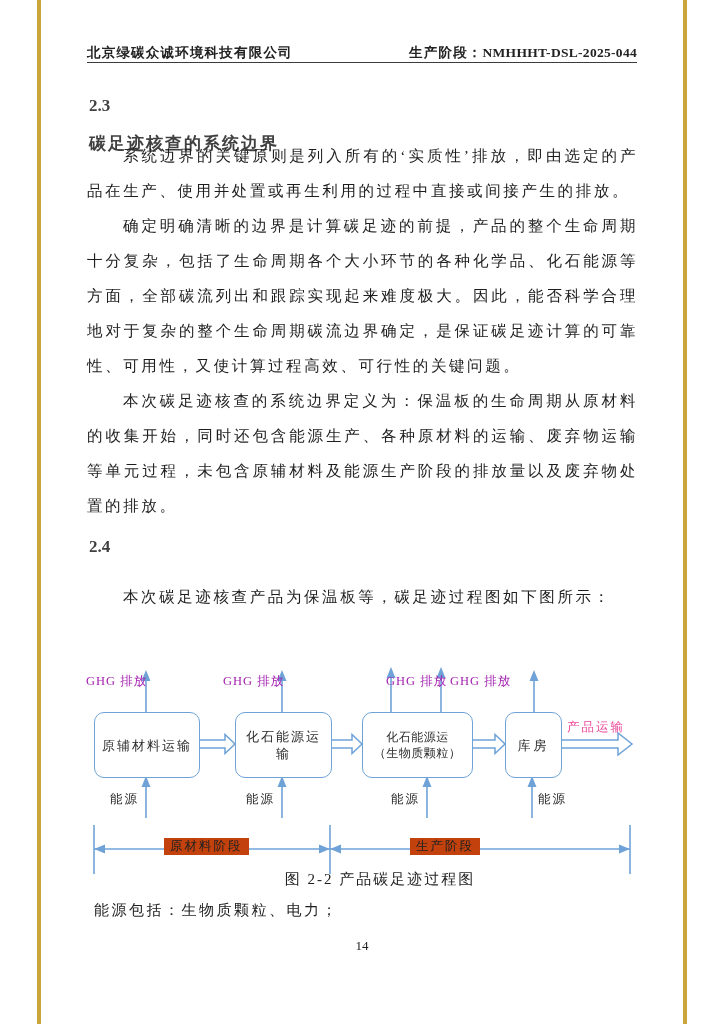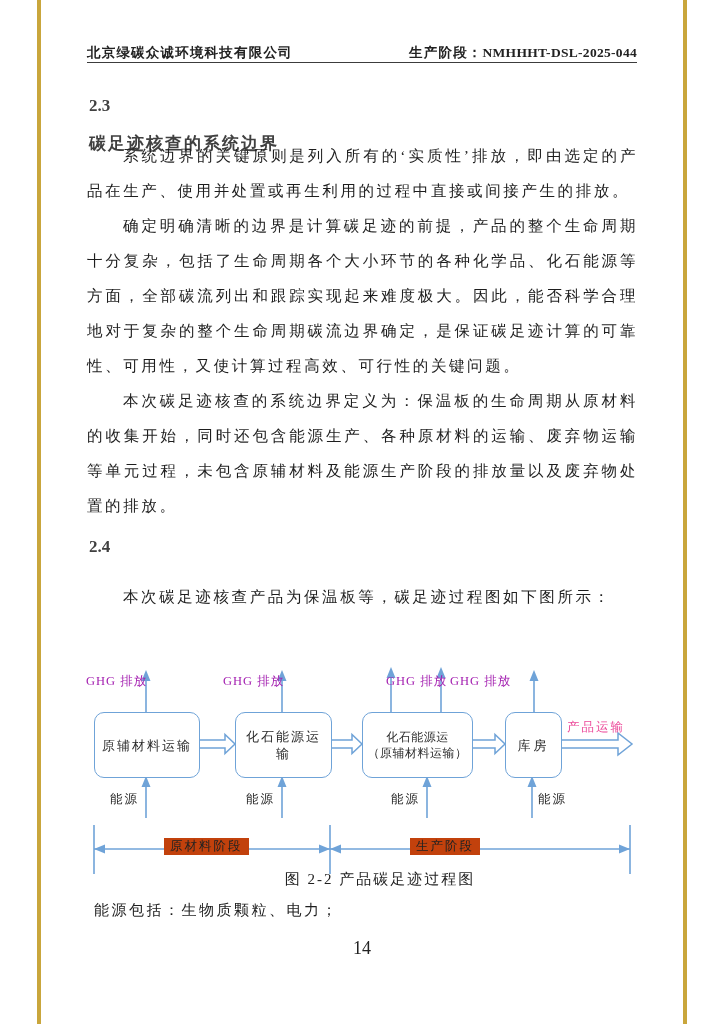--- a/index.html
+++ b/index.html
@@ -51,21 +51,21 @@
   .energy.n1{left:30px;} .energy.n2{left:166px;} .energy.n3{left:311px;} .energy.n4{left:458px;}
   .out-lbl{position:absolute;left:487px;top:53px;font-size:12.5px;color:#ec4899;letter-spacing:2px;white-space:nowrap;}
   .stage{position:absolute;top:172px;font-size:12.5px;color:#222;letter-spacing:2px;
     background:#c2410c;padding:0 6px;text-align:center;white-space:nowrap;}
   .stage.s1{left:84px;} .stage.s2{left:330px;}
 
   .caption{position:absolute;left:100px;top:870px;width:560px;text-align:center;
     font-size:15px;letter-spacing:2px;color:#1e1e1e;}
   .note{position:absolute;left:94px;top:901px;font-size:15px;letter-spacing:2.5px;color:#1e1e1e;text-align:center;}
   .page-num{position:absolute;left:0;top:938px;width:724px;text-align:center;
-    font-size:18px;color:#222;}
+    font-size:13px;color:#222;}
 </style>
 </head>
 <body>
 
 <div class="page">
   <div class="edge-line left"></div>
   <div class="edge-line right"></div>
 
   <div class="header">
     <span>北京绿碳众诚环境科技有限公司</span>
@@ -140,21 +140,21 @@
 
     <div class="dbox b1">
       <span>原辅材料运输</span>
     </div>
     <div class="dbox b2">
       <span>化石能源运</span>
       <span>输</span>
     </div>
     <div class="dbox b3">
       <span>化石能源运</span>
-      <span>（原辅材料运输）</span>
+      <span>（生物质颗粒）</span>
     </div>
     <div class="dbox b4">
       <span>库房</span>
     </div>
 
     <div class="out-lbl">产品运输</div>
 
     <div class="energy n1">能源</div>
     <div class="energy n2">能源</div>
     <div class="energy n3">能源</div>

